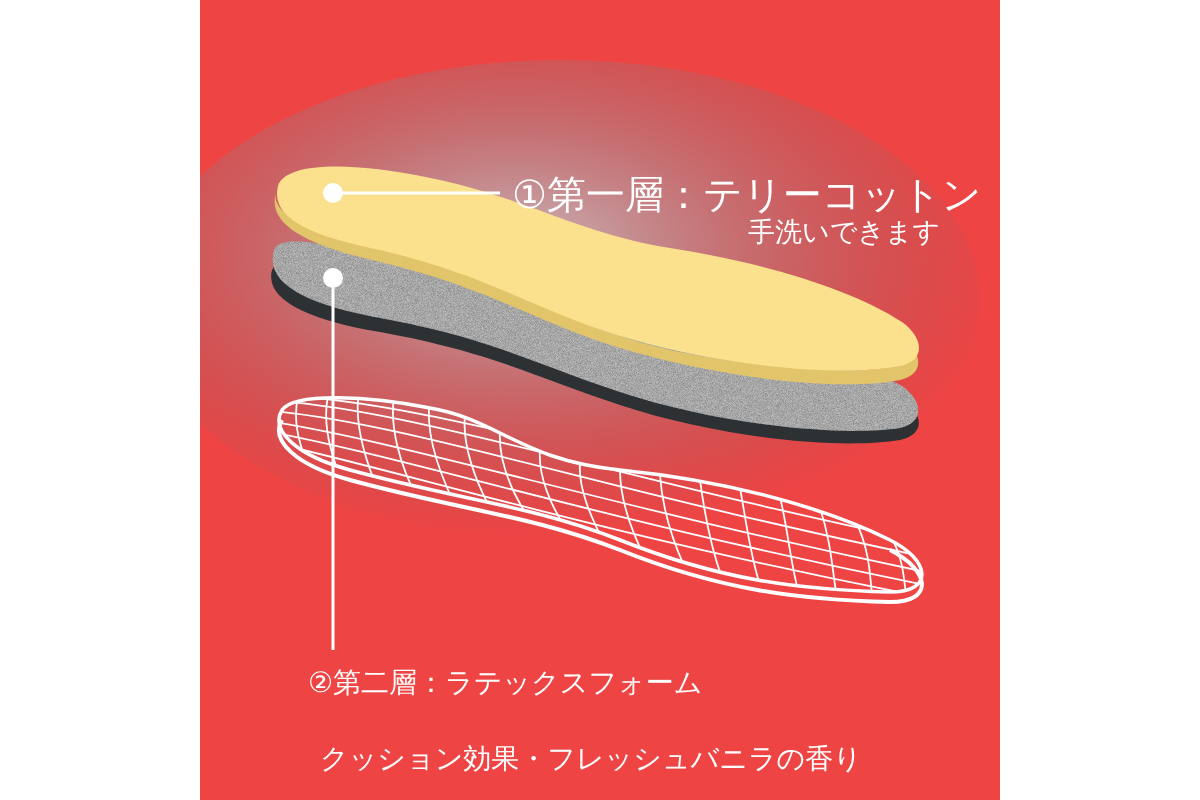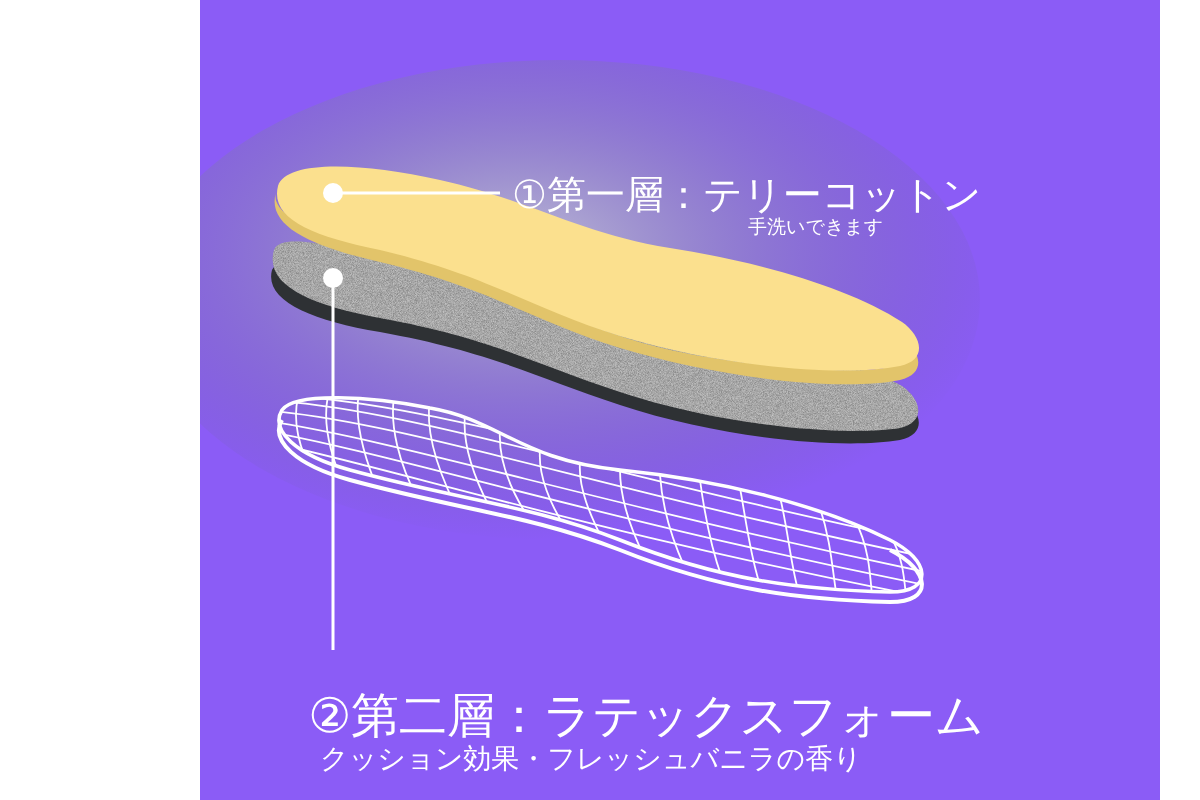--- a/index.html
+++ b/index.html
@@ -1,23 +1,23 @@
 <!DOCTYPE html>
 <html><head>
 <meta charset="utf-8">
 <style>
   html, body { margin:0; padding:0; }
   body { width:1200px; height:800px; background:#ffffff; position:relative; overflow:hidden;
          font-family: "DejaVu Sans", "Liberation Sans", sans-serif; }
-  .panel { position:absolute; left:200px; top:0; width:960px; height:800px; background:#8b5cf6; overflow:hidden; }
+  .panel { position:absolute; left:200px; top:0; width:800px; height:800px; background:#ef4444; overflow:hidden; }
   .art { position:absolute; left:0; top:0; }
   .label { position:absolute; color:#ffffff; white-space:nowrap; }
   .l1-title { left:312px; top:168px; font-size:39px; letter-spacing:0px; }
-  .l1-sub { left:548px; top:214px; font-size:19px; }
-  .l2-title { left:108px; top:684px; font-size:48px; }
+  .l1-sub { left:548px; top:214px; font-size:27px; }
+  .l2-title { left:108px; top:664px; font-size:28px; }
   .l2-sub { left:120px; top:740px; font-size:28px; }
 </style>
 </head>
 <body>
 
 <div class="panel">
   <svg class="art" width="800" height="800" viewBox="0 0 800 800">
     <defs>
       <radialGradient id="glow" cx="0.45" cy="0.4" r="0.6">
         <stop offset="0" stop-color="#c8ced2" stop-opacity="0.85"></stop>

